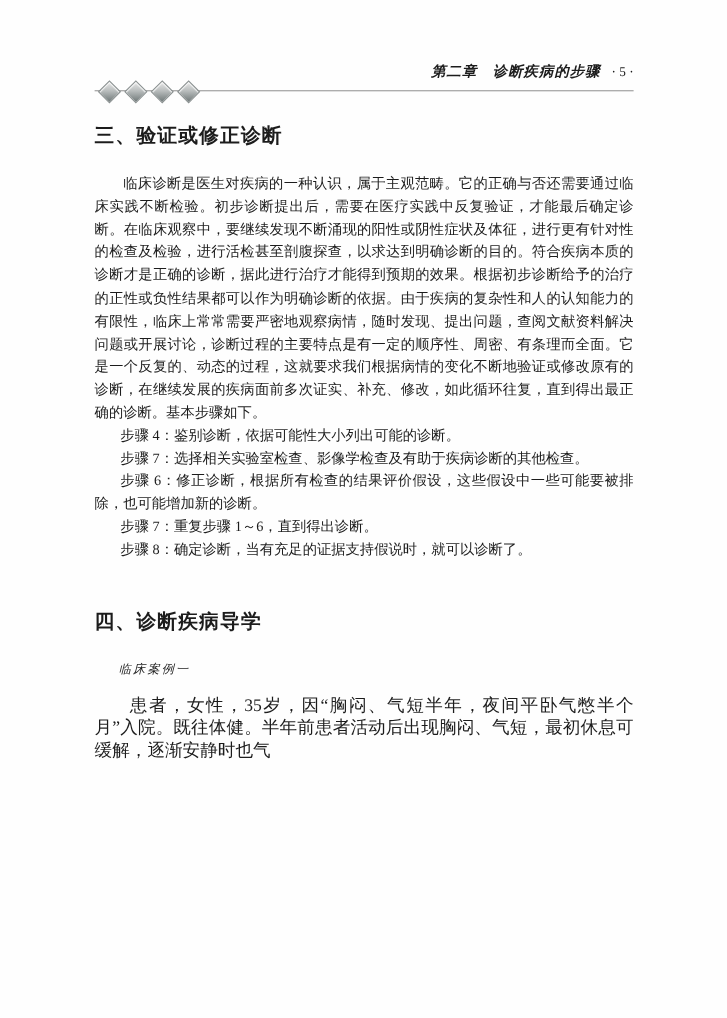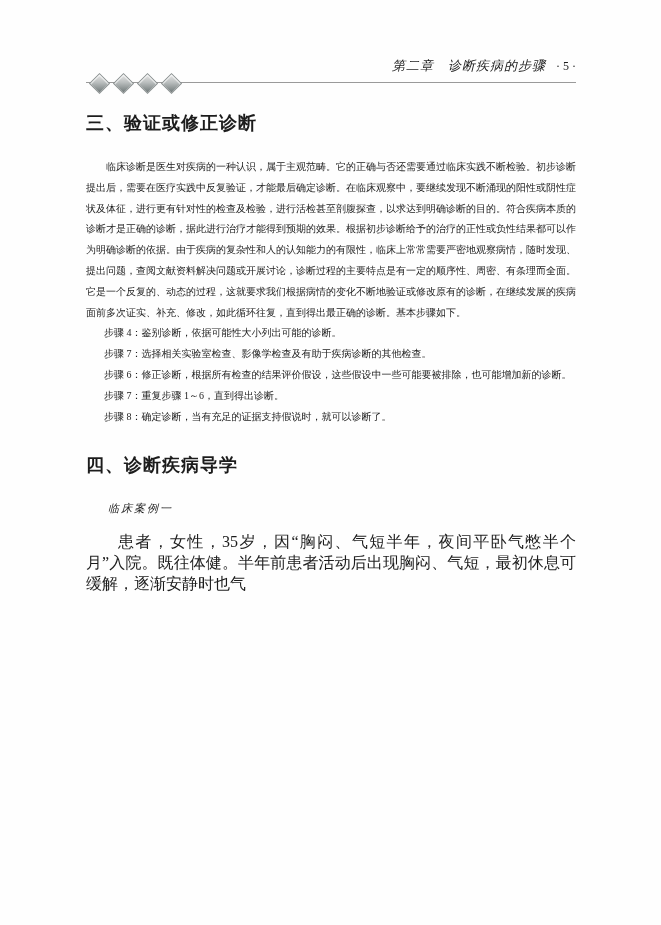--- a/index.html
+++ b/index.html
@@ -16,21 +16,21 @@
     overflow: hidden;
   }
   .page-header {
     position: relative;
     border-bottom: 1.5px solid #9a9a9a;
     padding-bottom: 6px;
     text-align: right;
     height: 20px;
   }
   .chapter-title {
-    font-weight: normal;
+    font-weight: bold;
     font-style: italic;
     font-size: 13px;
     letter-spacing: 1px;
   }
   .page-number {
     font-size: 12px;
     font-weight: normal;
     font-style: normal;
     margin-left: 10px;
   }
@@ -53,26 +53,26 @@
   }
   .section-title {
     text-align: left;
     font-weight: bold;
     font-size: 18px;
     letter-spacing: 1px;
     margin: 28px 0 22px 0;
     font-family: "Liberation Sans", "DejaVu Sans", sans-serif;
   }
   .section-title.second {
-    margin-top: 26px;
+    margin-top: 42px;
     margin-bottom: 24px;
   }
   .body-text p {
     margin: 0;
-    font-size: 10px;
+    font-size: 13px;
     line-height: 20.8px;
     text-align: justify;
   }
   .body-text p.intro { text-indent: 2em; }
   .body-text p.step { text-indent: 1.8em; }
   .case-label {
     font-style: italic;
     font-size: 11px;
     text-indent: 2em;
     margin: 6px 0 16px 0;

